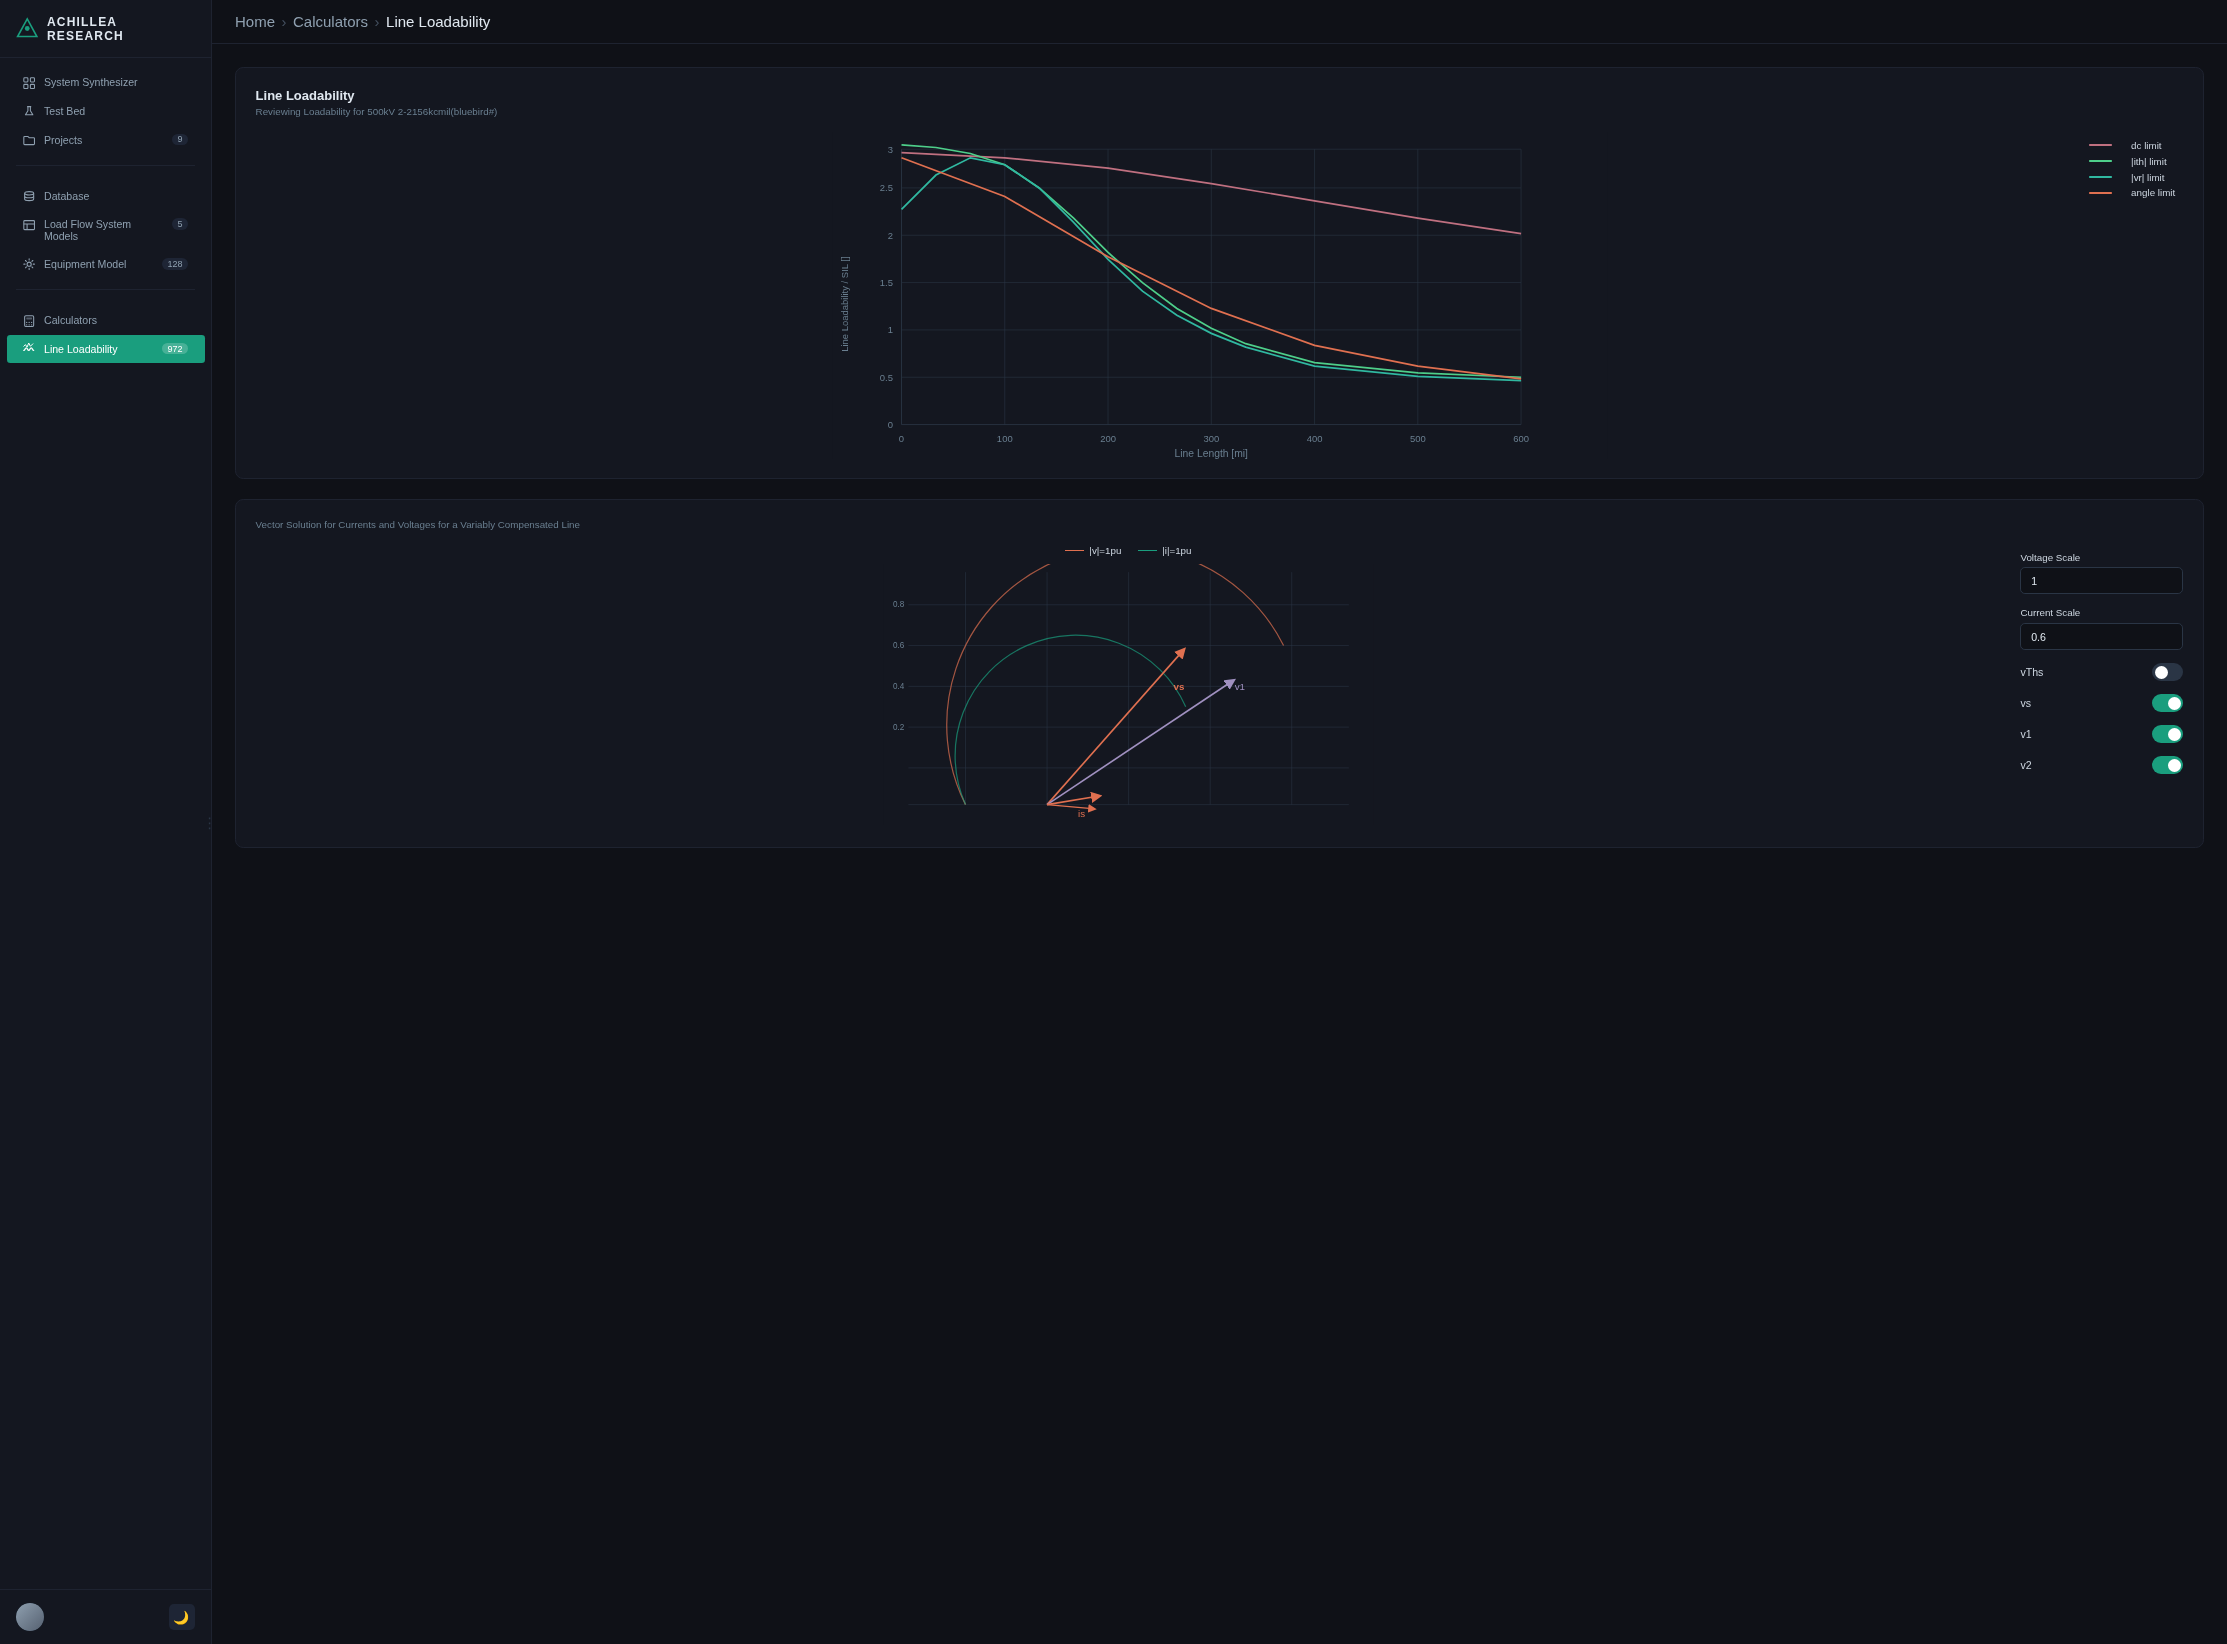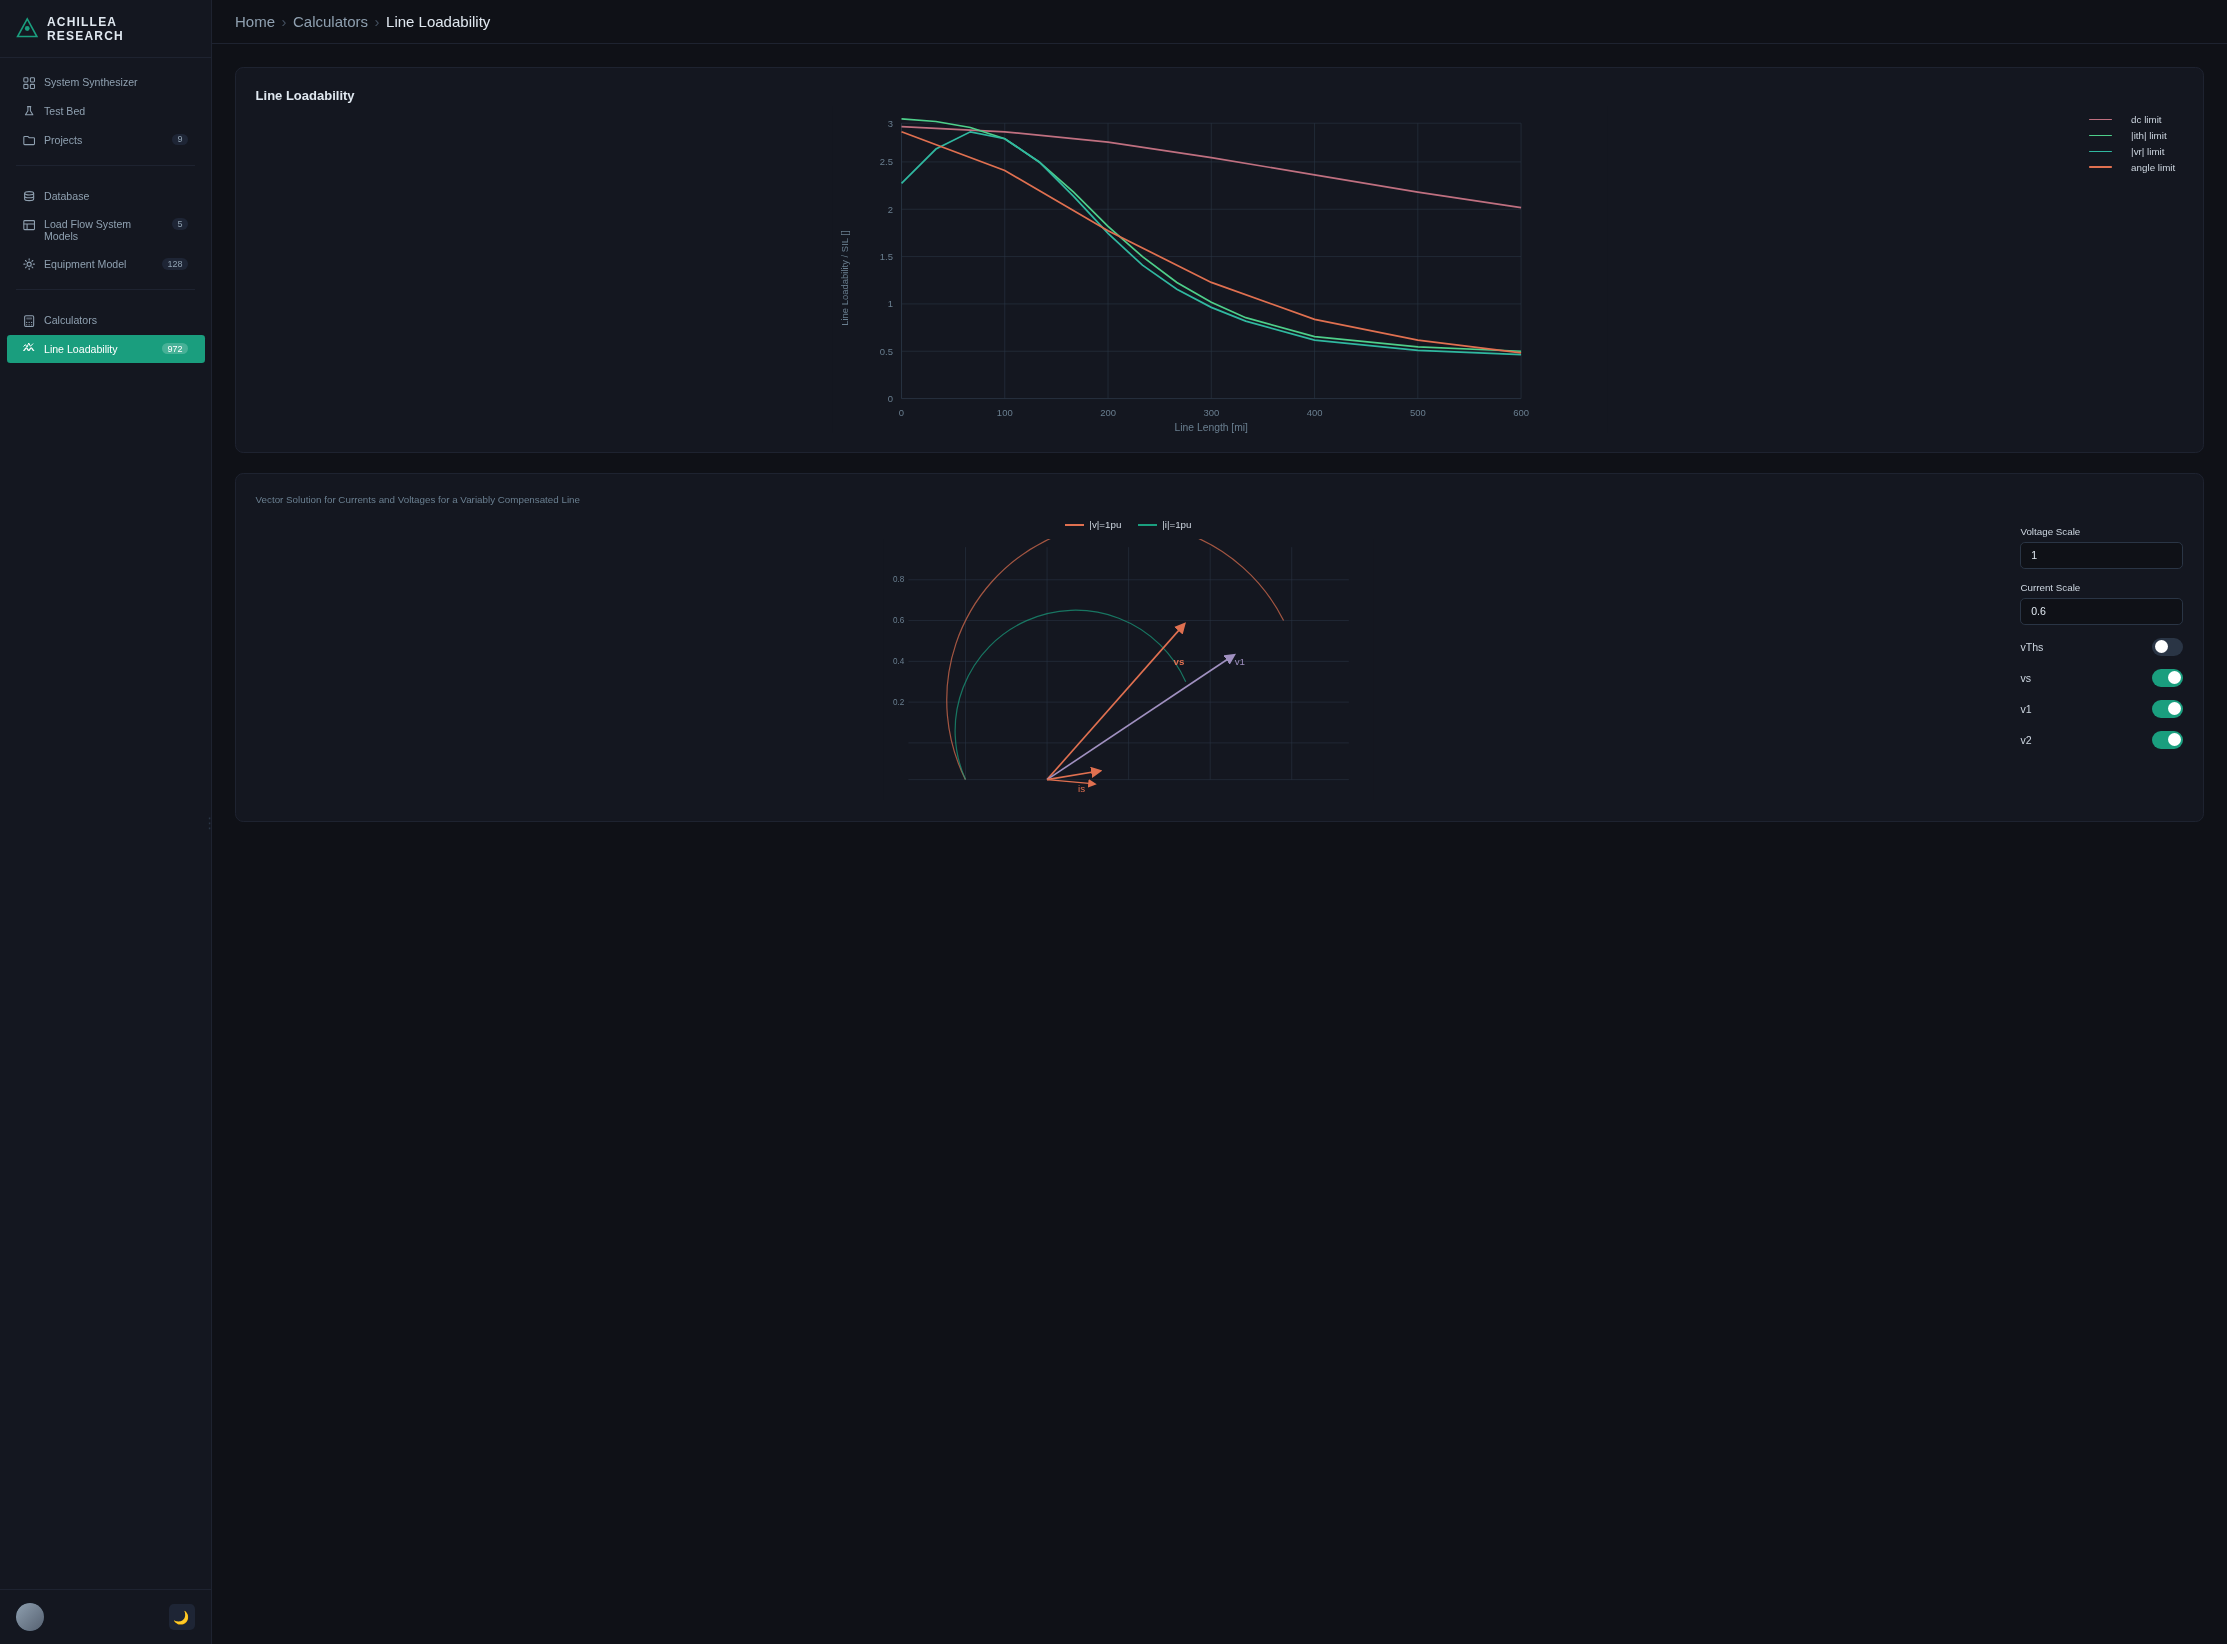--- a/index.html
+++ b/index.html
@@ -421,20 +421,21 @@
       <span>Calculators</span>
       <span class="sep">›</span>
       <span class="current">Line Loadability</span>
     </div>
   </div>
 
   <div class="content-area">
 
     <div class="card">
       <div class="card-title">Line Loadability</div>
+      <div class="card-subtitle">Reviewing Loadability for 500kV 2-2156kcmil(bluebird#)</div>
 
       <div class="chart-container">
         <svg class="chart-svg" viewBox="0 0 900 380" style="font-size:13px">
 
           <rect width="900" height="380" fill="#141720"></rect>
 
           <text x="18" y="200" fill="#6a7f90" font-size="11" text-anchor="middle" transform="rotate(-90,18,200)">Line Loadability / SIL []</text>
 
           <line x1="80" y1="20" x2="80" y2="340" stroke="#2a3545" stroke-width="1"></line>
           <line x1="200" y1="20" x2="200" y2="340" stroke="#2a3545" stroke-width="0.7"></line>

